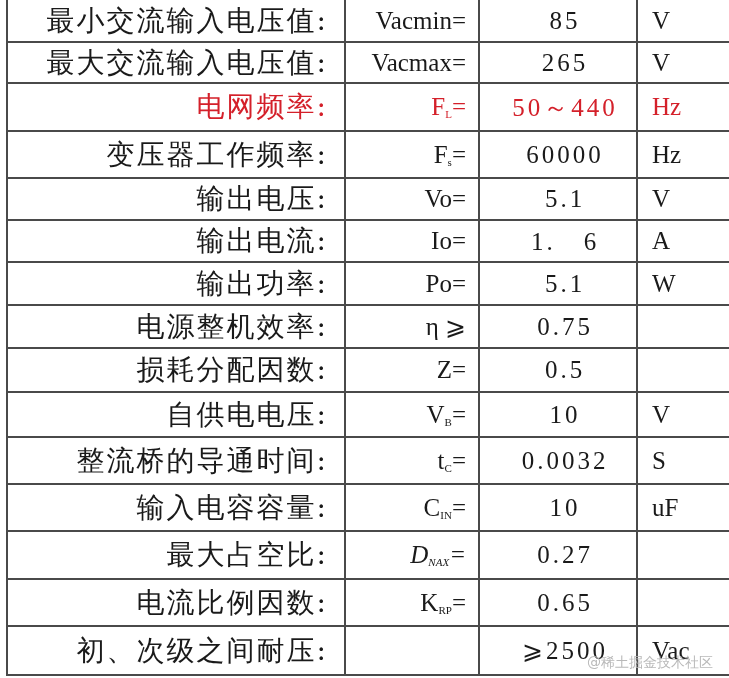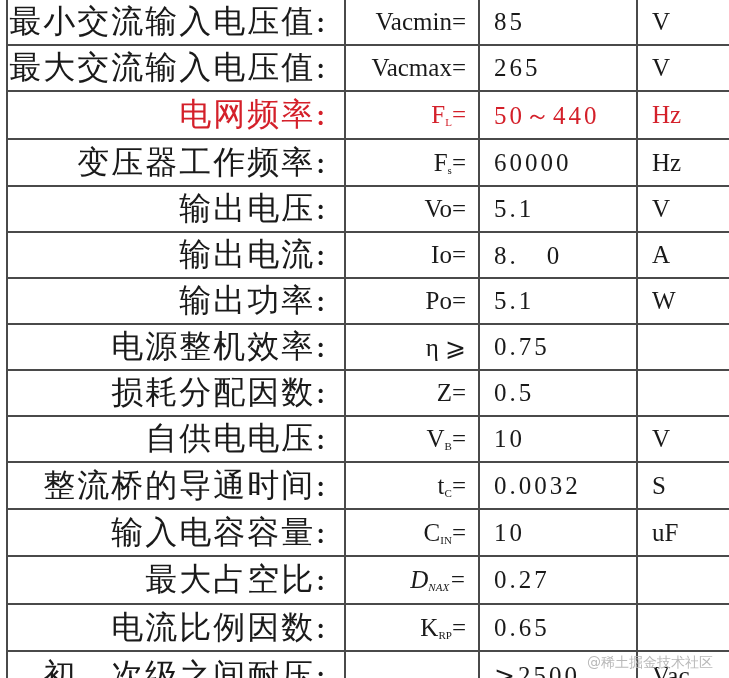--- a/index.html
+++ b/index.html
@@ -1,22 +1,22 @@
 <!DOCTYPE html>
 <html><head>
 <meta charset="utf-8">
 <style>
   html,body{margin:0;padding:0;background:#ffffff;}
   body{width:729px;height:678px;overflow:hidden;position:relative;
        font-family:"DejaVu Serif","Liberation Serif",serif;color:#1a1a1a;}
   table{position:absolute;left:6px;top:-2px;border-collapse:collapse;table-layout:fixed;width:726px;}
-  td{border:2px solid #4a4a4a;padding:0;font-size:32px;height:42px;white-space:nowrap;overflow:hidden;}
+  td{border:2px solid #4a4a4a;padding:0;font-size:28px;height:42px;white-space:nowrap;overflow:hidden;}
   td.label{text-align:right;padding-right:16px;width:320px;letter-spacing:2px;}
   td.sym{text-align:right;padding-right:12px;width:120px;font-family:"Liberation Serif",serif;font-size:25px;}
-  td.val{text-align:left;padding-left:14px;width:142px;font-family:"Liberation Serif",serif;font-size:25px;letter-spacing:3px;}
+  td.val{text-align:center;padding-left:14px;width:142px;font-family:"Liberation Serif",serif;font-size:25px;letter-spacing:3px;}
   td.unit{text-align:left;padding-left:14px;font-family:"Liberation Serif",serif;font-size:25px;}
   tr.red td{color:#d4202a;}
   sub{font-size:11px;vertical-align:-3px;letter-spacing:0;}
   .watermark{position:absolute;right:16px;bottom:6px;font-family:"DejaVu Sans",sans-serif;font-size:14px;color:#b9b9b9;}
 </style>
 </head>
 <body>
 
 <table>
   <tbody id="tbody">
@@ -46,21 +46,21 @@
       </tr>
       <tr style="height: 42px;">
         <td class="label" style="height: 40px;">输出电压:</td>
         <td class="sym" style="height: 40px;"><span>Vo=</span><sub></sub><span></span></td>
         <td class="val" style="height: 40px;">5.1</td>
         <td class="unit" style="height: 40px;">V</td>
       </tr>
       <tr style="height: 42px;">
         <td class="label" style="height: 40px;">输出电流:</td>
         <td class="sym" style="height: 40px;"><span>Io=</span><sub></sub><span></span></td>
-        <td class="val" style="height: 40px;">8.　0</td>
+        <td class="val" style="height: 40px;">1.　6</td>
         <td class="unit" style="height: 40px;">A</td>
       </tr>
       <tr style="height: 43px;">
         <td class="label" style="height: 41px; margin-top: 44px;">输出功率:</td>
         <td class="sym" style="height: 41px;"><span>Po=</span><sub></sub><span></span></td>
         <td class="val" style="height: 41px;">5.1</td>
         <td class="unit" style="height: 41px;">W</td>
       </tr>
       <tr style="height: 43px;">
         <td class="label" style="height: 41px;">电源整机效率:</td>

